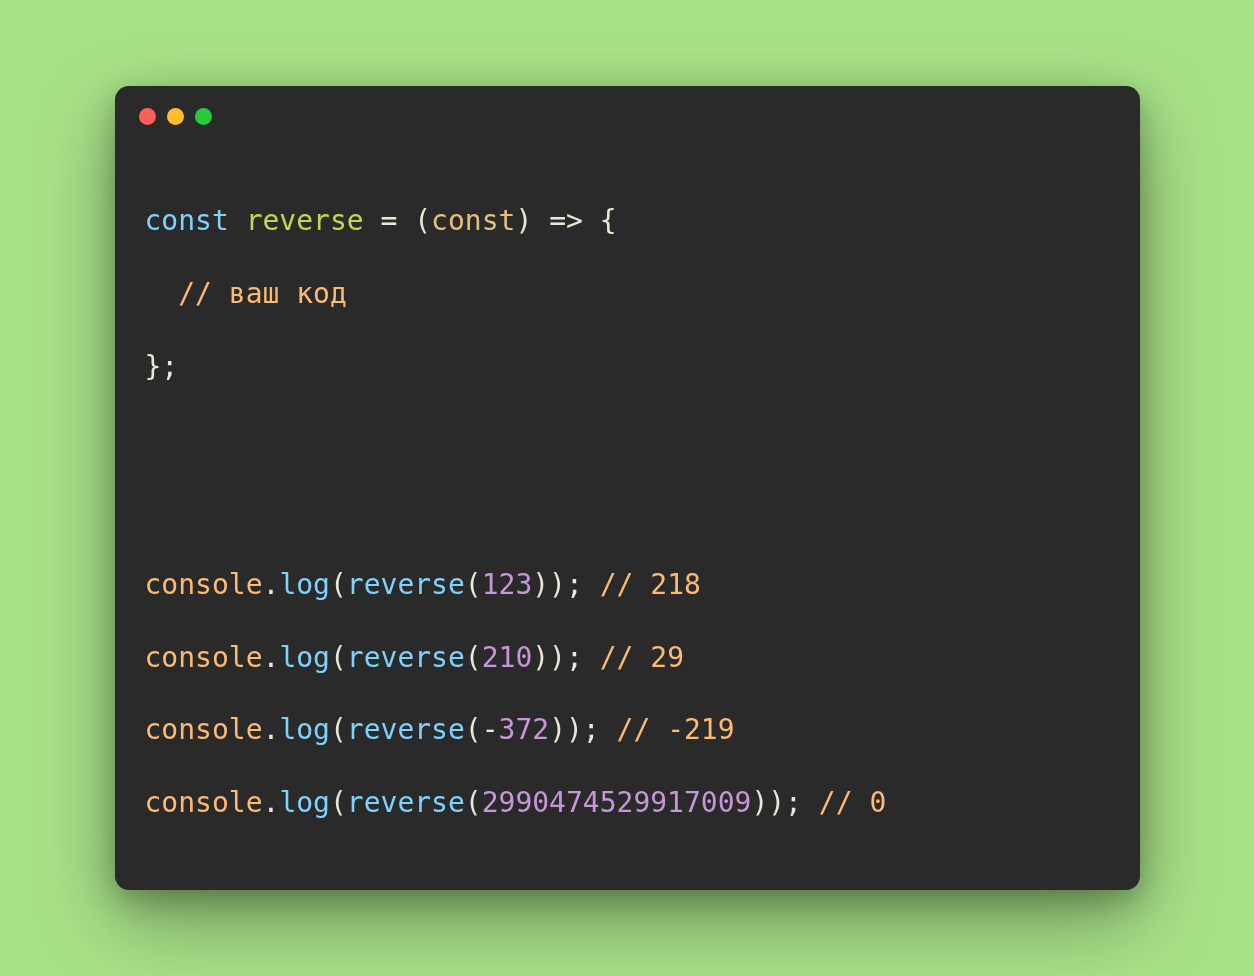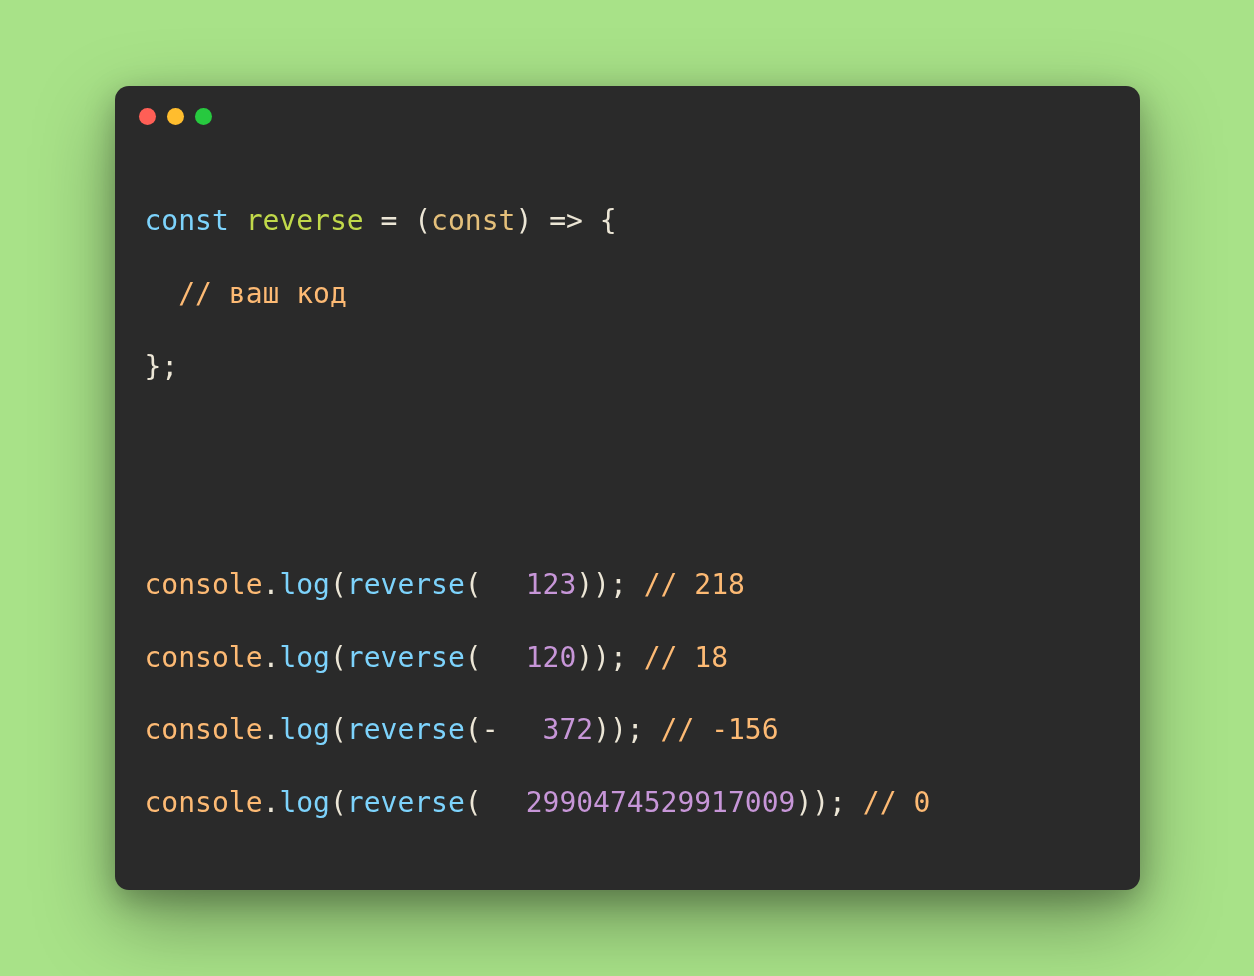--- a/index.html
+++ b/index.html
@@ -50,34 +50,34 @@
       white-space: pre;
     }
 
     .tk-keyword { color: #7dd3fc; }
     .tk-funcname { color: #c1d94a; }
     .tk-punct { color: #ece6d6; }
     .tk-param { color: #e5c07b; }
     .tk-comment { color: #fdba74; }
     .tk-ident { color: #fdba74; }
     .tk-call { color: #7dd3fc; }
-    .tk-number { color: #c796d8; margin-left: 44px; }
+    .tk-number { color: #c796d8; }
   </style>
 </head>
 <body>
 
 <div class="window">
   <div class="titlebar">
     <div class="traffic-light tl-red"></div>
     <div class="traffic-light tl-yellow"></div>
     <div class="traffic-light tl-green"></div>
   </div>
 
   <div class="code-area"><span><span class="tk-keyword">const</span><span> </span><span class="tk-funcname">reverse</span><span> </span><span class="tk-punct">=</span><span> </span><span class="tk-punct">(</span><span class="tk-param">const</span><span class="tk-punct">)</span><span> </span><span class="tk-punct">=&gt;</span><span> </span><span class="tk-punct">{</span></span>
 <span><span>  </span><span class="tk-comment">// ваш код</span></span>
 <span><span class="tk-punct">};</span></span>
 <span></span>
 <span></span>
 <span><span class="tk-ident">console</span><span class="tk-punct">.</span><span class="tk-call">log</span><span class="tk-punct">(</span><span class="tk-call">reverse</span><span class="tk-punct">(</span><span class="tk-number">123</span><span class="tk-punct">));</span><span> </span><span class="tk-comment">// 218</span></span>
-<span><span class="tk-ident">console</span><span class="tk-punct">.</span><span class="tk-call">log</span><span class="tk-punct">(</span><span class="tk-call">reverse</span><span class="tk-punct">(</span><span class="tk-number">120</span><span class="tk-punct">));</span><span> </span><span class="tk-comment">// 18</span></span>
-<span><span class="tk-ident">console</span><span class="tk-punct">.</span><span class="tk-call">log</span><span class="tk-punct">(</span><span class="tk-call">reverse</span><span class="tk-punct">(</span><span class="tk-punct">-</span><span class="tk-number">372</span><span class="tk-punct">));</span><span> </span><span class="tk-comment">// -156</span></span>
+<span><span class="tk-ident">console</span><span class="tk-punct">.</span><span class="tk-call">log</span><span class="tk-punct">(</span><span class="tk-call">reverse</span><span class="tk-punct">(</span><span class="tk-number">210</span><span class="tk-punct">));</span><span> </span><span class="tk-comment">// 29</span></span>
+<span><span class="tk-ident">console</span><span class="tk-punct">.</span><span class="tk-call">log</span><span class="tk-punct">(</span><span class="tk-call">reverse</span><span class="tk-punct">(</span><span class="tk-punct">-</span><span class="tk-number">372</span><span class="tk-punct">));</span><span> </span><span class="tk-comment">// -219</span></span>
 <span><span class="tk-ident">console</span><span class="tk-punct">.</span><span class="tk-call">log</span><span class="tk-punct">(</span><span class="tk-call">reverse</span><span class="tk-punct">(</span><span class="tk-number">2990474529917009</span><span class="tk-punct">));</span><span> </span><span class="tk-comment">// 0</span></span></div>
 </div>
 
 </body></html>

